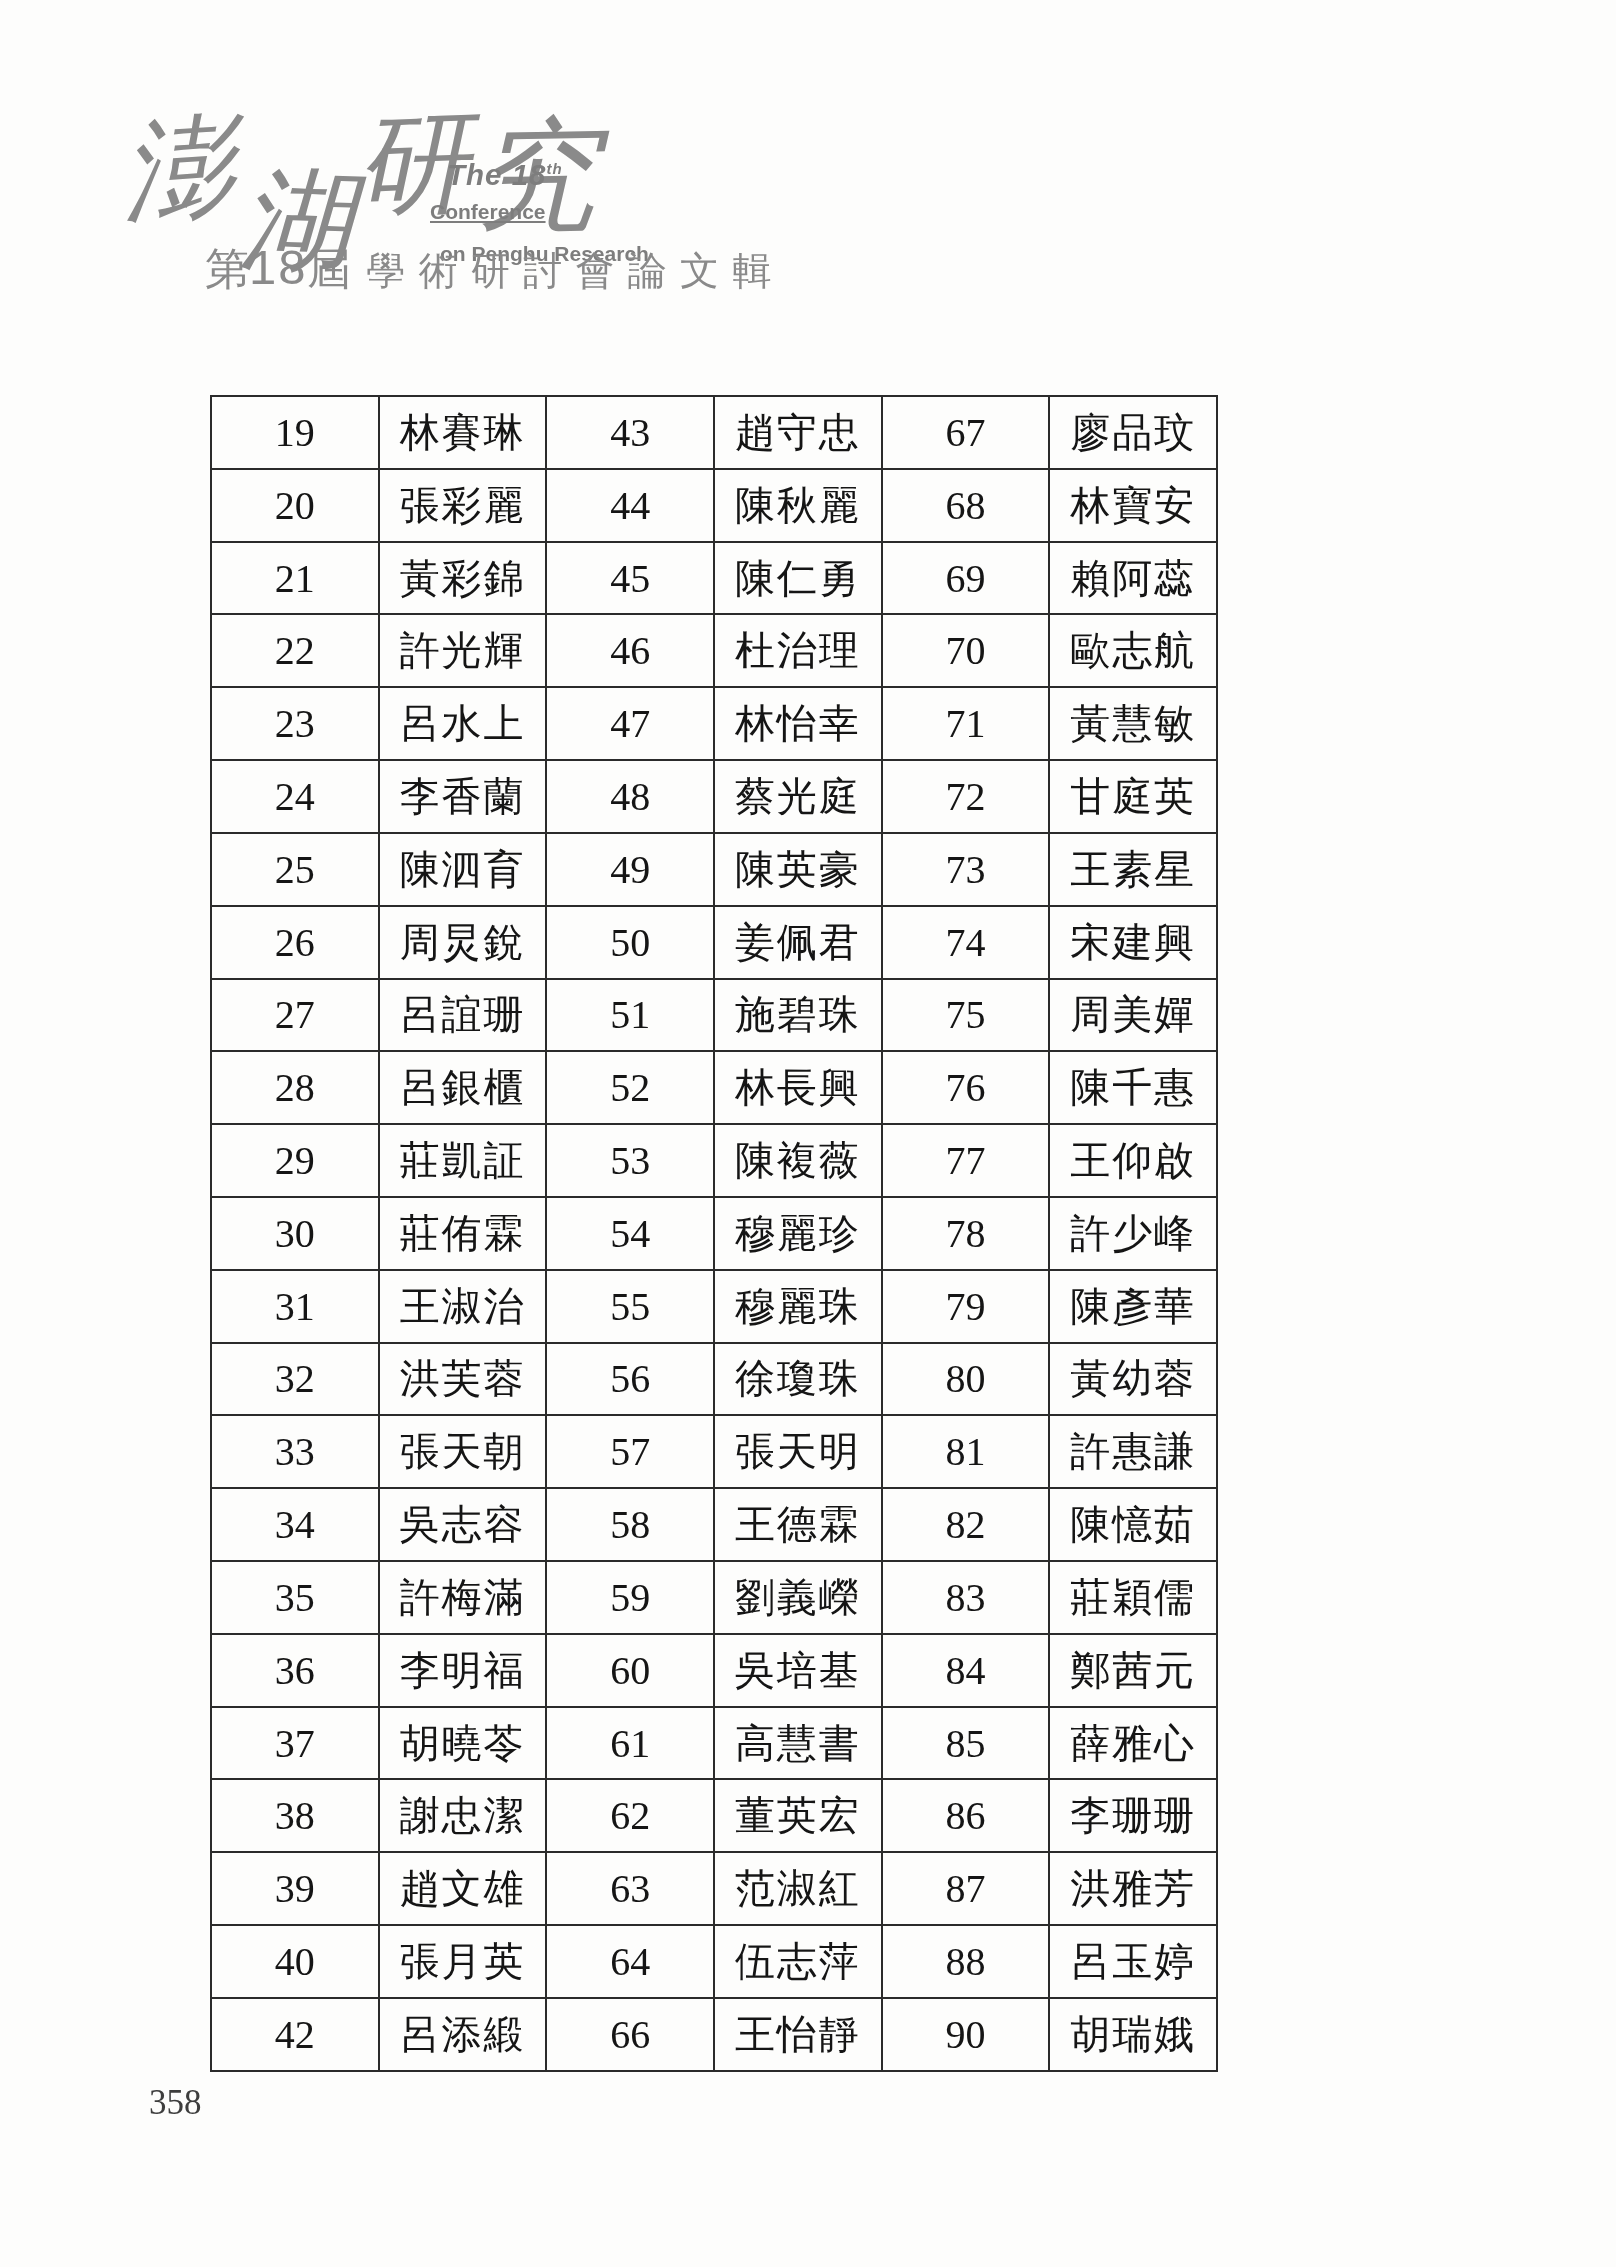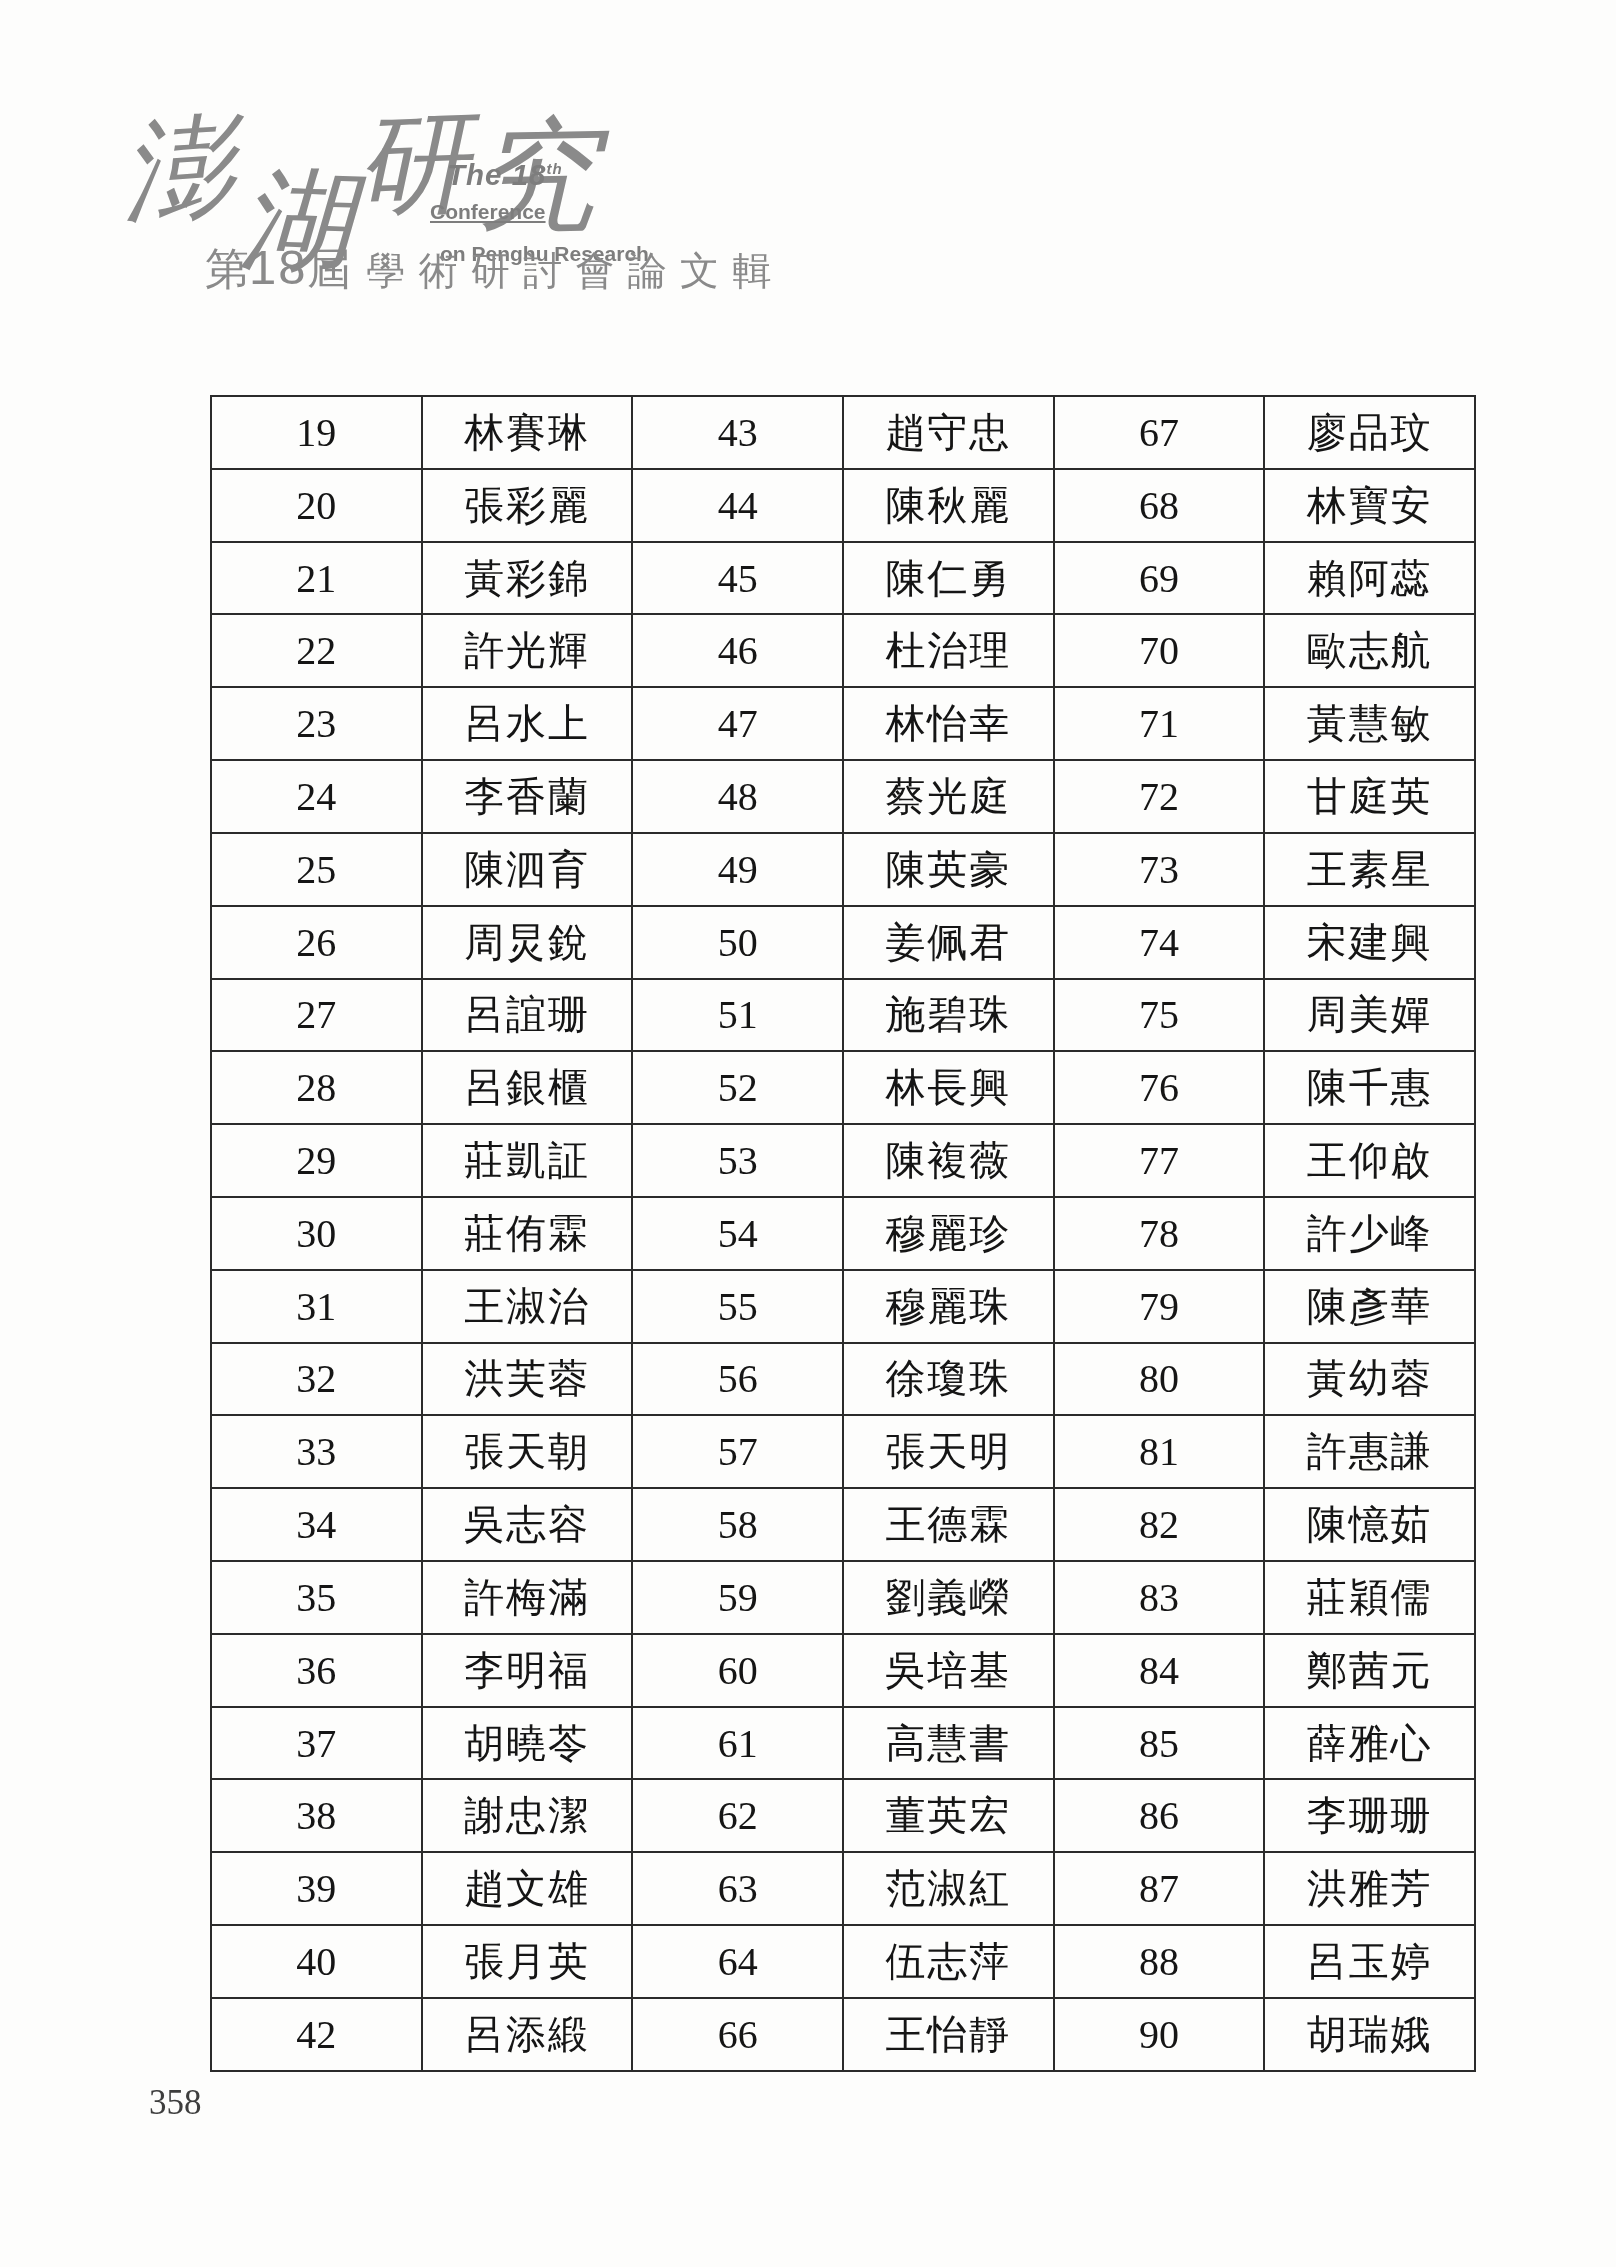--- a/index.html
+++ b/index.html
@@ -59,21 +59,21 @@
   .edition-zh .proceedings {
     font-size: 39px;
     letter-spacing: 13.3px;
     margin-left: 15px;
   }
 
   
   table.roster {
     position: absolute;
     left: 210px; top: 395px;
-    width: 1266px; height: 1677px;
+    width: 1008px; height: 1677px;
     border-collapse: collapse;
     table-layout: fixed;
     border-radius: 27px;
   }
   table.roster td {
     border: 2.9px solid #2b2b2b;
     text-align: center;
     vertical-align: middle;
     width: 16.6667%;
     font-size: 40px;

